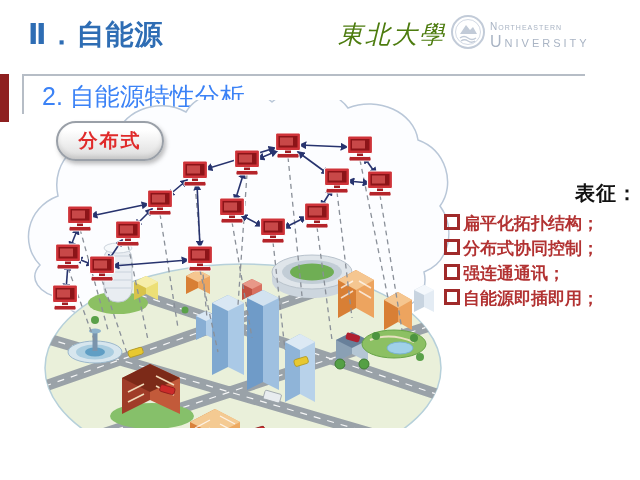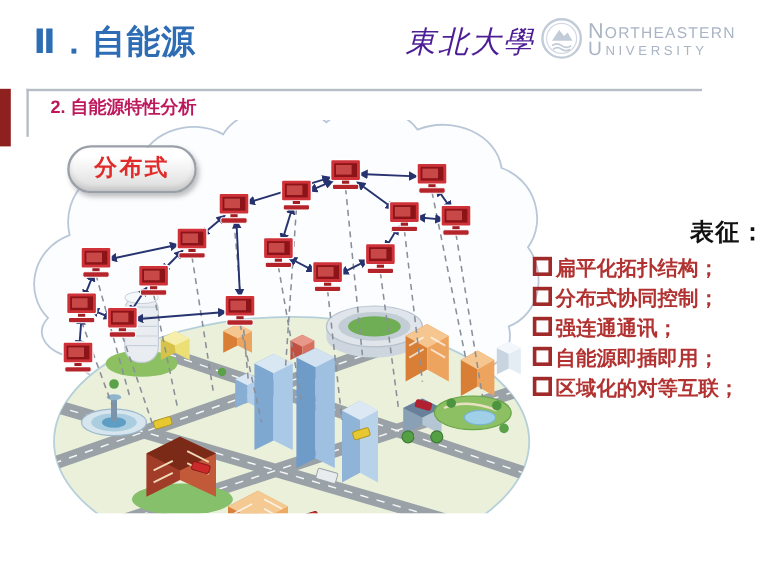--- a/index.html
+++ b/index.html
@@ -4,32 +4,32 @@
 <style>
   html,body{margin:0;padding:0;background:#ffffff;}
   .slide{position:relative;width:640px;height:428px;background:#ffffff;overflow:hidden;
          font-family:"Liberation Sans","DejaVu Sans",sans-serif;}
 
   .section-title{position:absolute;left:28px;top:16px;font-size:28px;font-weight:bold;
                  color:#2e6db4;letter-spacing:1px;}
 
   
   .logo{position:absolute;left:338px;top:10px;width:250px;height:50px;}
-  .logo-zh{position:absolute;left:0;top:8px;font-size:25px;color:#4c1d95;
+  .logo-zh{position:absolute;left:0;top:8px;font-size:25px;color:#4d7c0f;
            font-family:"Liberation Serif","DejaVu Serif",serif;font-style:italic;letter-spacing:2px;}
   .logo-emblem{position:absolute;left:112px;top:4px;}
   .logo-en{position:absolute;left:152px;top:9px;color:#a9b4c4;line-height:15px;}
-  .logo-en .l1{display:block;font-variant:small-caps;font-size:18px;letter-spacing:1px;text-align:center;}
+  .logo-en .l1{display:block;font-variant:small-caps;font-size:10px;letter-spacing:1px;}
   .logo-en .l2{display:block;font-variant:small-caps;font-size:16px;letter-spacing:3px;}
 
   
   .accent-bar{position:absolute;left:0;top:74px;width:9px;height:48px;background:#8e2020;}
   .subtitle-box{position:absolute;left:22px;top:74px;width:561px;height:38px;
                 border-top:2px solid #b6bdc6;border-left:2px solid #b6bdc6;}
-  .subtitle{position:absolute;left:18px;top:4px;font-size:15px;font-weight:bold;color:#be185d;}
+  .subtitle{position:absolute;left:18px;top:4px;font-size:25px;font-weight:normal;color:#3b82f6;}
 
   
   .badge{position:absolute;left:56px;top:121px;width:104px;height:36px;border-radius:20px;
          border:2px solid #9aa0a8;background:linear-gradient(180deg,#ffffff 20%,#dcdcdc 100%);
          box-shadow:2px 3px 4px rgba(110,110,110,.45), inset 0 -3px 4px rgba(0,0,0,.10);
          color:#e02b2b;font-size:19px;font-weight:bold;text-align:center;line-height:36px;
          letter-spacing:2px;z-index:5;}
 
   .diagram{position:absolute;left:0;top:100px;}
 
@@ -271,17 +271,16 @@
     </g>
   </svg>
 
   <div class="panel">
     <div class="panel-heading">表征：</div>
     <ul>
       <li><span class="sq"></span><span>扁平化拓扑结构；</span></li>
       <li><span class="sq"></span><span>分布式协同控制；</span></li>
       <li><span class="sq"></span><span>强连通通讯；</span></li>
       <li><span class="sq"></span><span>自能源即插即用；</span></li>
-      <li><span class="sq"></span><span>区域化的对等互联；</span></li>
     </ul>
   </div>
 
 </div>
 
 </body></html>

